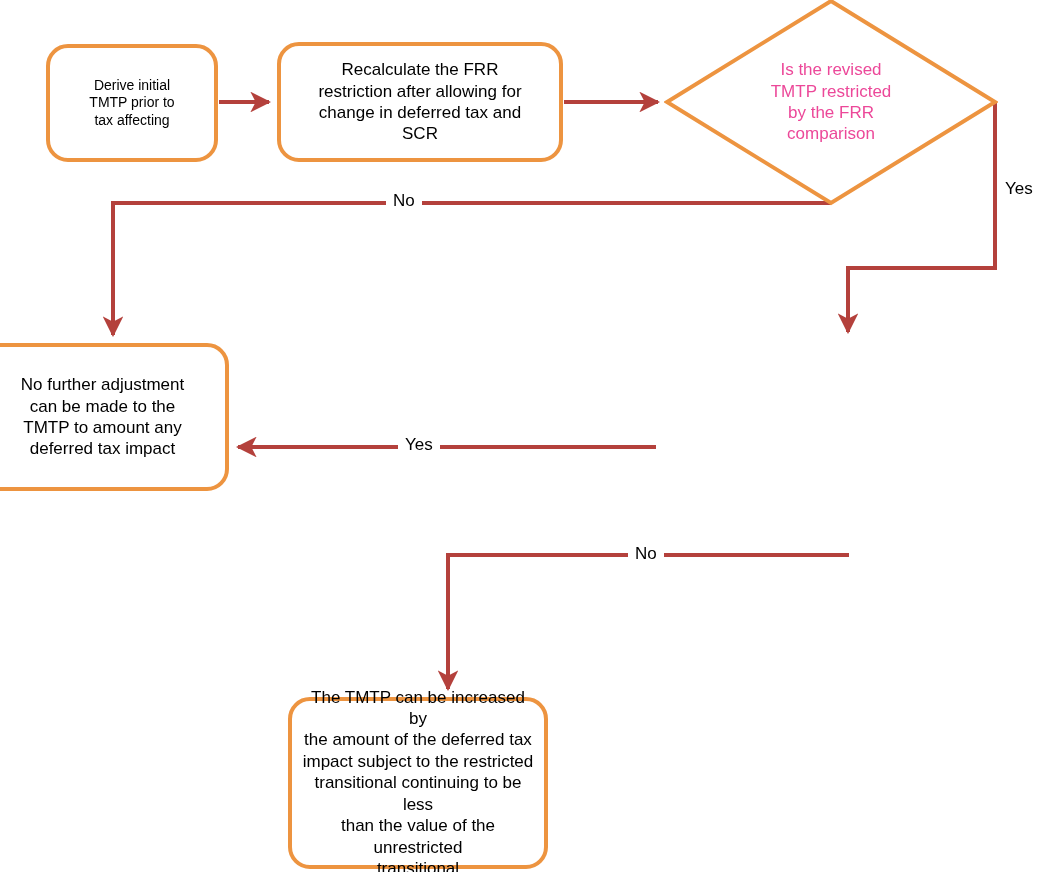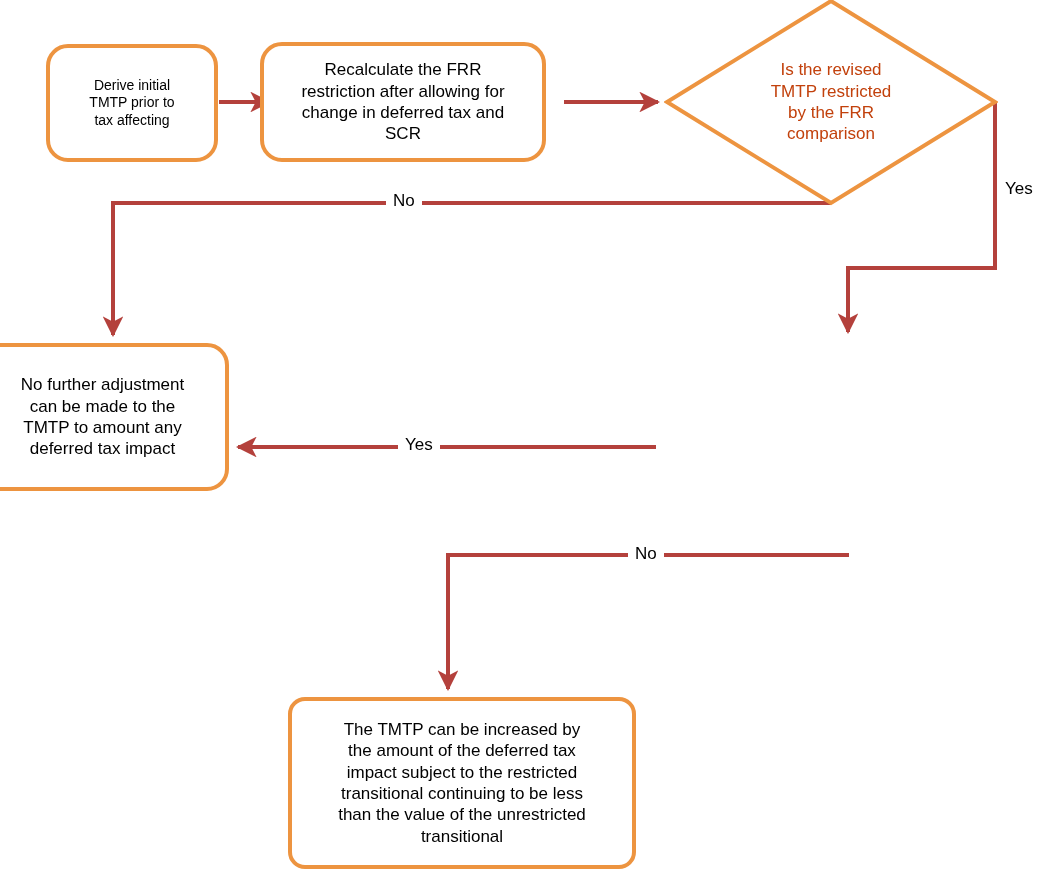--- a/index.html
+++ b/index.html
@@ -51,21 +51,21 @@
     justify-content: center;
   }
   .diamond-wrap svg {
     position: absolute;
     left: 0;
     top: 0;
   }
   .diamond-label {
     position: relative;
     text-align: center;
-    color: #c2410c;
+    color: #ec4899;
     line-height: 1.26;
     z-index: 2;
     white-space: pre-line;
   }
 
   .edge-label {
     position: absolute;
     color: #000000;
     background: #ffffff;
     padding: 0 7px;
@@ -73,23 +73,23 @@
     line-height: 1;
     white-space: nowrap;
   }
 
   .txt {
     white-space: pre-line;
   }
 
   
   #node-derive       { left: 46px;  top: 44px;  width: 172px; height: 118px; font-size: 14px; justify-content: center; }
-  #node-recalc       { left: 260px; top: 42px;  width: 286px; height: 120px; font-size: 17px; }
+  #node-recalc       { left: 277px; top: 42px;  width: 286px; height: 120px; font-size: 17px; }
   #node-no-adjust    { left: -24px; top: 343px; width: 253px; height: 148px; font-size: 17px; }
-  #node-increase     { left: 288px; top: 697px; width: 348px; height: 172px; font-size: 17px; border-radius: 17px; }
+  #node-increase     { left: 288px; top: 697px; width: 260px; height: 172px; font-size: 17px; }
 
   #diamond-frr       { left: 664px; top: -2px;  width: 334px; height: 208px; }
   #diamond-frr .diamond-label { font-size: 17px; width: 180px; }
 
   #diamond-offset    { left: 658px; top: 338px; width: 378px; height: 218px; }
   #diamond-offset .diamond-label { font-size: 17px; width: 190px; }
 
   #label-no-top      { left: 386px; top: 192px; font-size: 17px; }
   #label-yes-right   { left: 998px; top: 180px; font-size: 17px; }
   #label-yes-mid     { left: 398px; top: 436px; font-size: 17px; }

